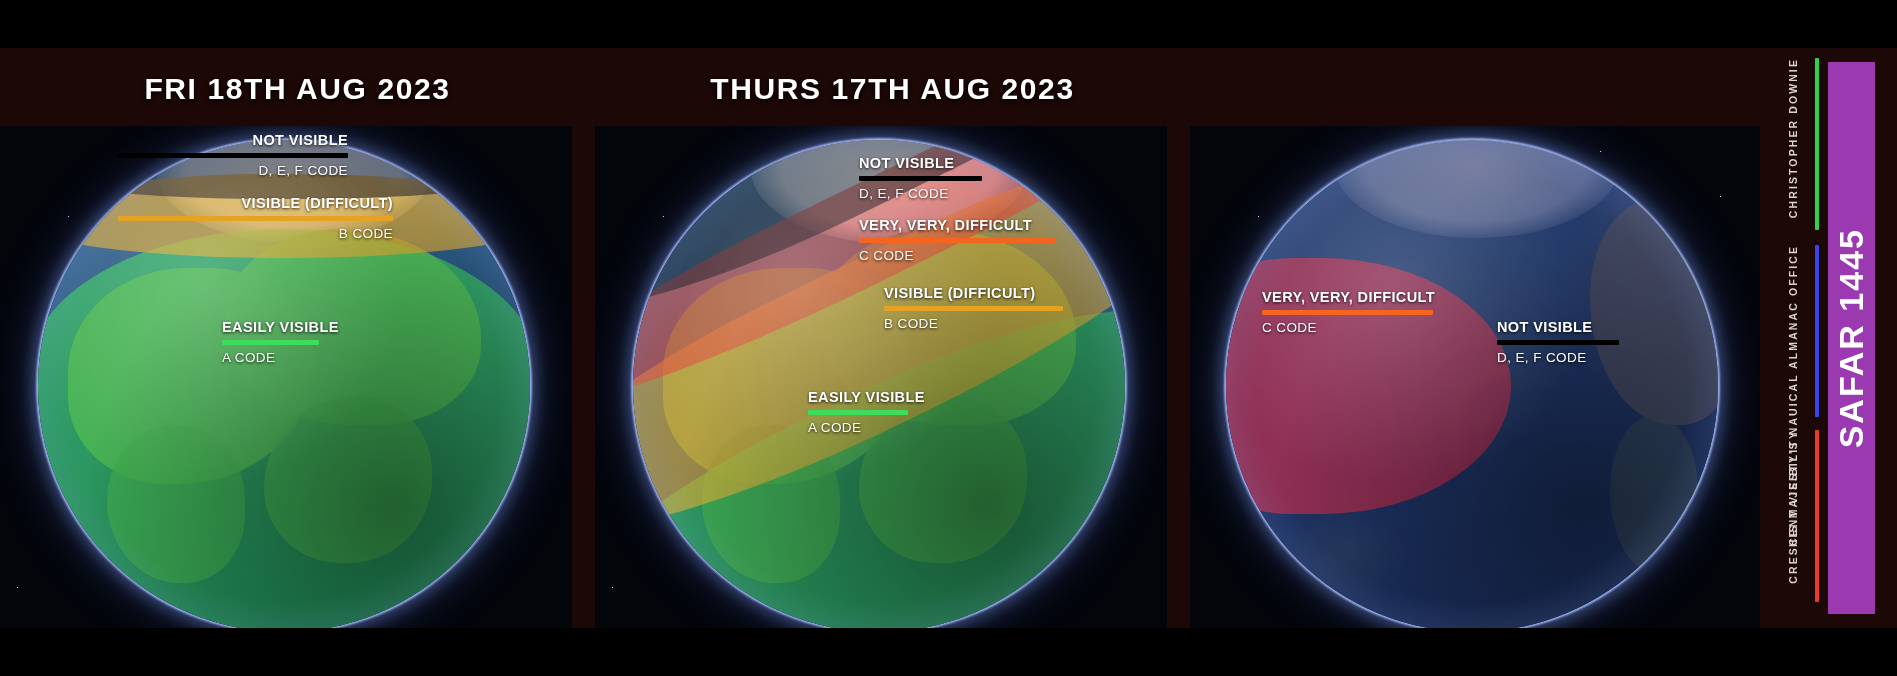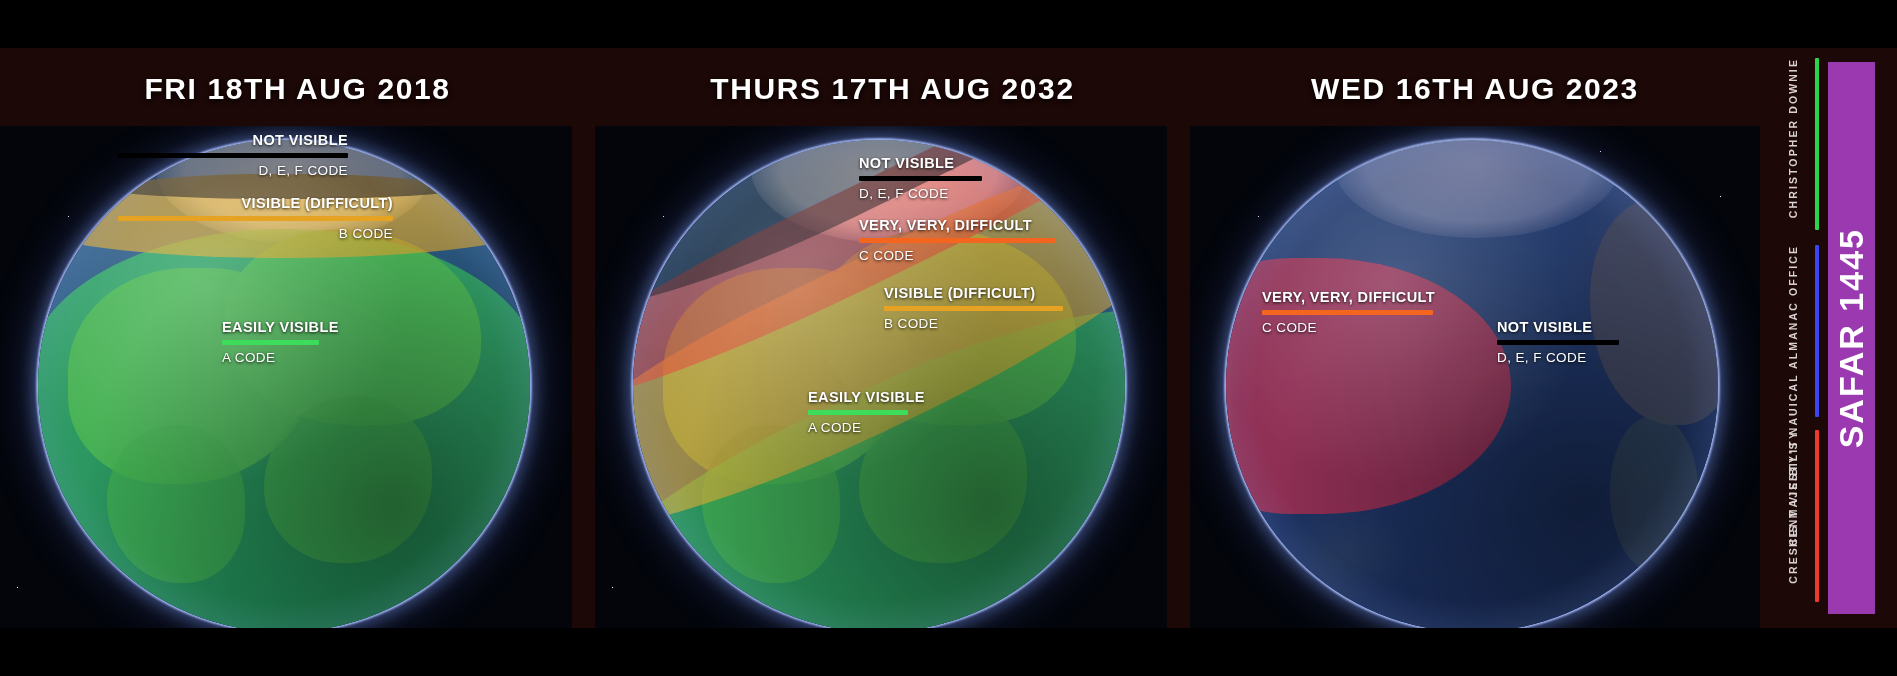--- a/index.html
+++ b/index.html
@@ -208,21 +208,21 @@
 </head>
 <body>
 
 <div id="app">
 
   <div class="band" id="band-main"></div>
 
   <div id="panels">
 
     <div class="panel" style="width:595px;">
-      <div class="panel-title">FRI 18TH AUG 2018</div>
+      <div class="panel-title">FRI 18TH AUG 2023</div>
 
       <div class="globe-box" style="left:0; width:572px; height:502px;">
         <div class="stars"></div>
 
         <div class="globe" style="left:38px; top:14px; width:492px; height:492px;">
           <div class="globe-surface earth-a" style="background:
                  radial-gradient(circle at 52% 92%, rgba(20,60,95,.9) 0%, rgba(20,60,95,0) 45%),
                  linear-gradient(170deg,#3a6a96 0%,#2d5c86 28%,#23496c 62%,#173650 100%);"></div>
 
           <div class="ice" style="left:24%; top:-9%; width:56%; height:30%;"></div>
@@ -261,21 +261,21 @@
       </div>
 
       <div class="legend" style="left:222px; top:272px; width:200px;">
         <div class="lg-title">EASILY VISIBLE</div>
         <div class="lg-bar" style="background:#3ddc5a; width:97px;"></div>
         <div class="lg-code">A CODE</div>
       </div>
     </div>
 
     <div class="panel" style="width:595px;">
-      <div class="panel-title">THURS 17TH AUG 2032</div>
+      <div class="panel-title">THURS 17TH AUG 2023</div>
 
       <div class="globe-box" style="left:0; width:572px; height:502px;">
         <div class="stars"></div>
 
         <div class="globe" style="left:38px; top:14px; width:492px; height:492px;">
           <div class="globe-surface" style="background:
                  radial-gradient(circle at 52% 92%, rgba(20,60,95,.9) 0%, rgba(20,60,95,0) 45%),
                  linear-gradient(170deg,#3a6a96 0%,#2d5c86 28%,#23496c 62%,#173650 100%);"></div>
 
           <div class="ice" style="left:24%; top:-9%; width:56%; height:30%;"></div>
@@ -328,21 +328,20 @@
       </div>
 
       <div class="legend" style="left:213px; top:342px; width:220px;">
         <div class="lg-title">EASILY VISIBLE</div>
         <div class="lg-bar" style="background:#3ddc5a; width:100px;"></div>
         <div class="lg-code">A CODE</div>
       </div>
     </div>
 
     <div class="panel" style="width:570px;">
-      <div class="panel-title">WED 16TH AUG 2023</div>
 
       <div class="globe-box" style="left:0; width:570px; height:502px;">
         <div class="stars"></div>
 
         <div class="globe" style="left:36px; top:14px; width:492px; height:492px;">
           <div class="globe-surface" style="background:
                  radial-gradient(ellipse 26% 40% at 86% 26%, rgba(150,140,118,.55) 0%, rgba(150,140,118,0) 70%),
                  radial-gradient(ellipse 18% 14% at 24% 84%, rgba(120,150,110,.35) 0%, rgba(120,150,110,0) 75%),
                  linear-gradient(170deg,#3a6a96 0%,#2d5c86 28%,#23496c 62%,#173650 100%);"></div>
 

